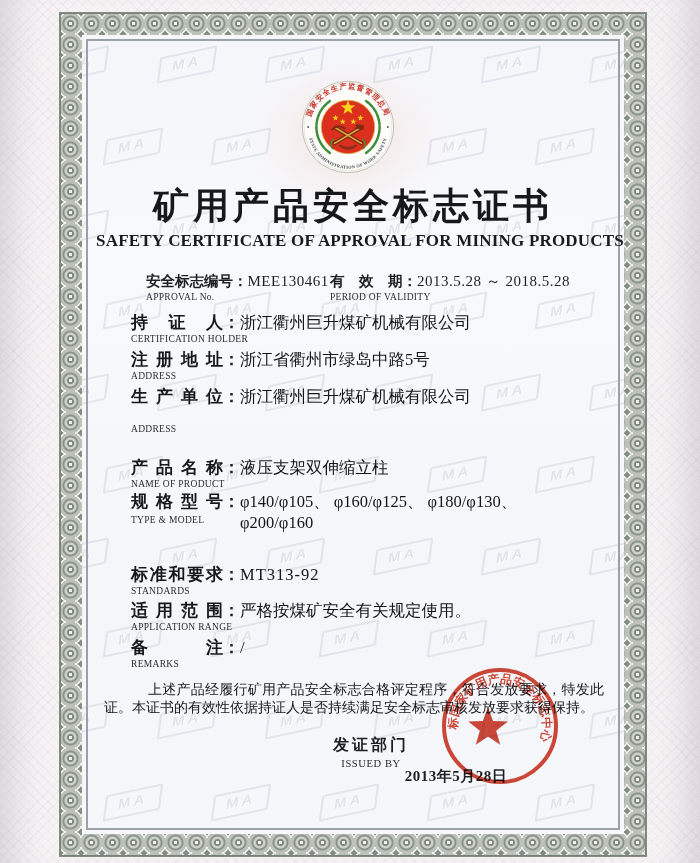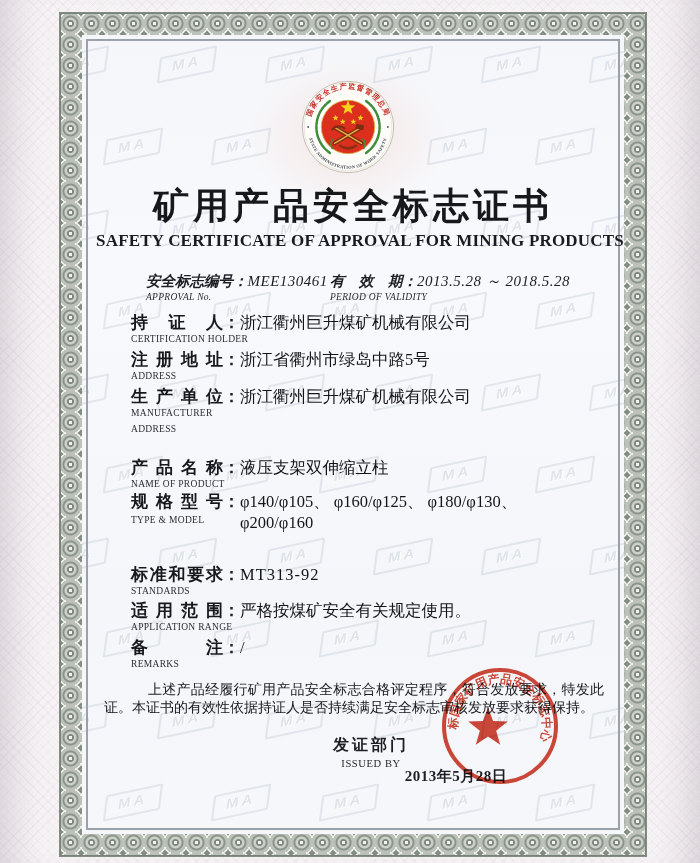--- a/index.html
+++ b/index.html
@@ -50,21 +50,21 @@
   .title{
     position:absolute; left:0; top:147px; width:100%; text-align:center;
     font-size:36px; font-weight:700; letter-spacing:4px; color:#17181c; white-space:nowrap;
   }
   .subtitle{
     position:absolute; left:0; top:196px; width:100%; text-align:right;
     font-size:17px; font-weight:700; letter-spacing:0.2px; color:#1a1b20; white-space:nowrap;
   }
   .zh{font-weight:600;}
   .toprow{position:absolute; top:237px; left:0; width:100%; font-size:14.5px;}
-  .toprow .grp{position:absolute; top:0; white-space:nowrap;font-style:italic;}
+  .toprow .grp{position:absolute; top:0; white-space:nowrap;}
   .grp-approval{left:64px;} .grp-validity{left:248px;}
   .toprow .val{font-size:15px; letter-spacing:0.5px;}
   .en-label{
     font-size:9.5px; letter-spacing:0.3px; color:#2c2d33; margin-top:1px;
     font-family:"Liberation Serif","DejaVu Serif",serif;
   }
   .frow{position:absolute; left:49px; width:470px;}
   .frow-main{white-space:nowrap; font-size:17px; line-height:20px;}
   .zh-label{
     display:inline-block; width:92px; vertical-align:top;
@@ -207,21 +207,20 @@
         <div class="en-label">CERTIFICATION HOLDER</div>
       </div>
 
       <div class="frow" style="top:315px">
         <div class="frow-main"><span class="zh-label">注 册 地 址</span><span class="colon">：</span><span class="fvalue">浙江省衢州市绿岛中路5号</span></div>
         <div class="en-label">ADDRESS</div>
       </div>
 
       <div class="frow" style="top:352px">
         <div class="frow-main"><span class="zh-label">生 产 单 位</span><span class="colon">：</span><span class="fvalue">浙江衢州巨升煤矿机械有限公司</span></div>
-        <div class="en-label">MANUFACTURER</div>
       </div>
 
       <div class="frow" style="top:388px">
         <div class="en-label">ADDRESS</div>
       </div>
 
       <div class="frow" style="top:423px">
         <div class="frow-main"><span class="zh-label">产 品 名 称</span><span class="colon">：</span><span class="fvalue">液压支架双伸缩立柱</span></div>
         <div class="en-label">NAME OF PRODUCT</div>
       </div>

